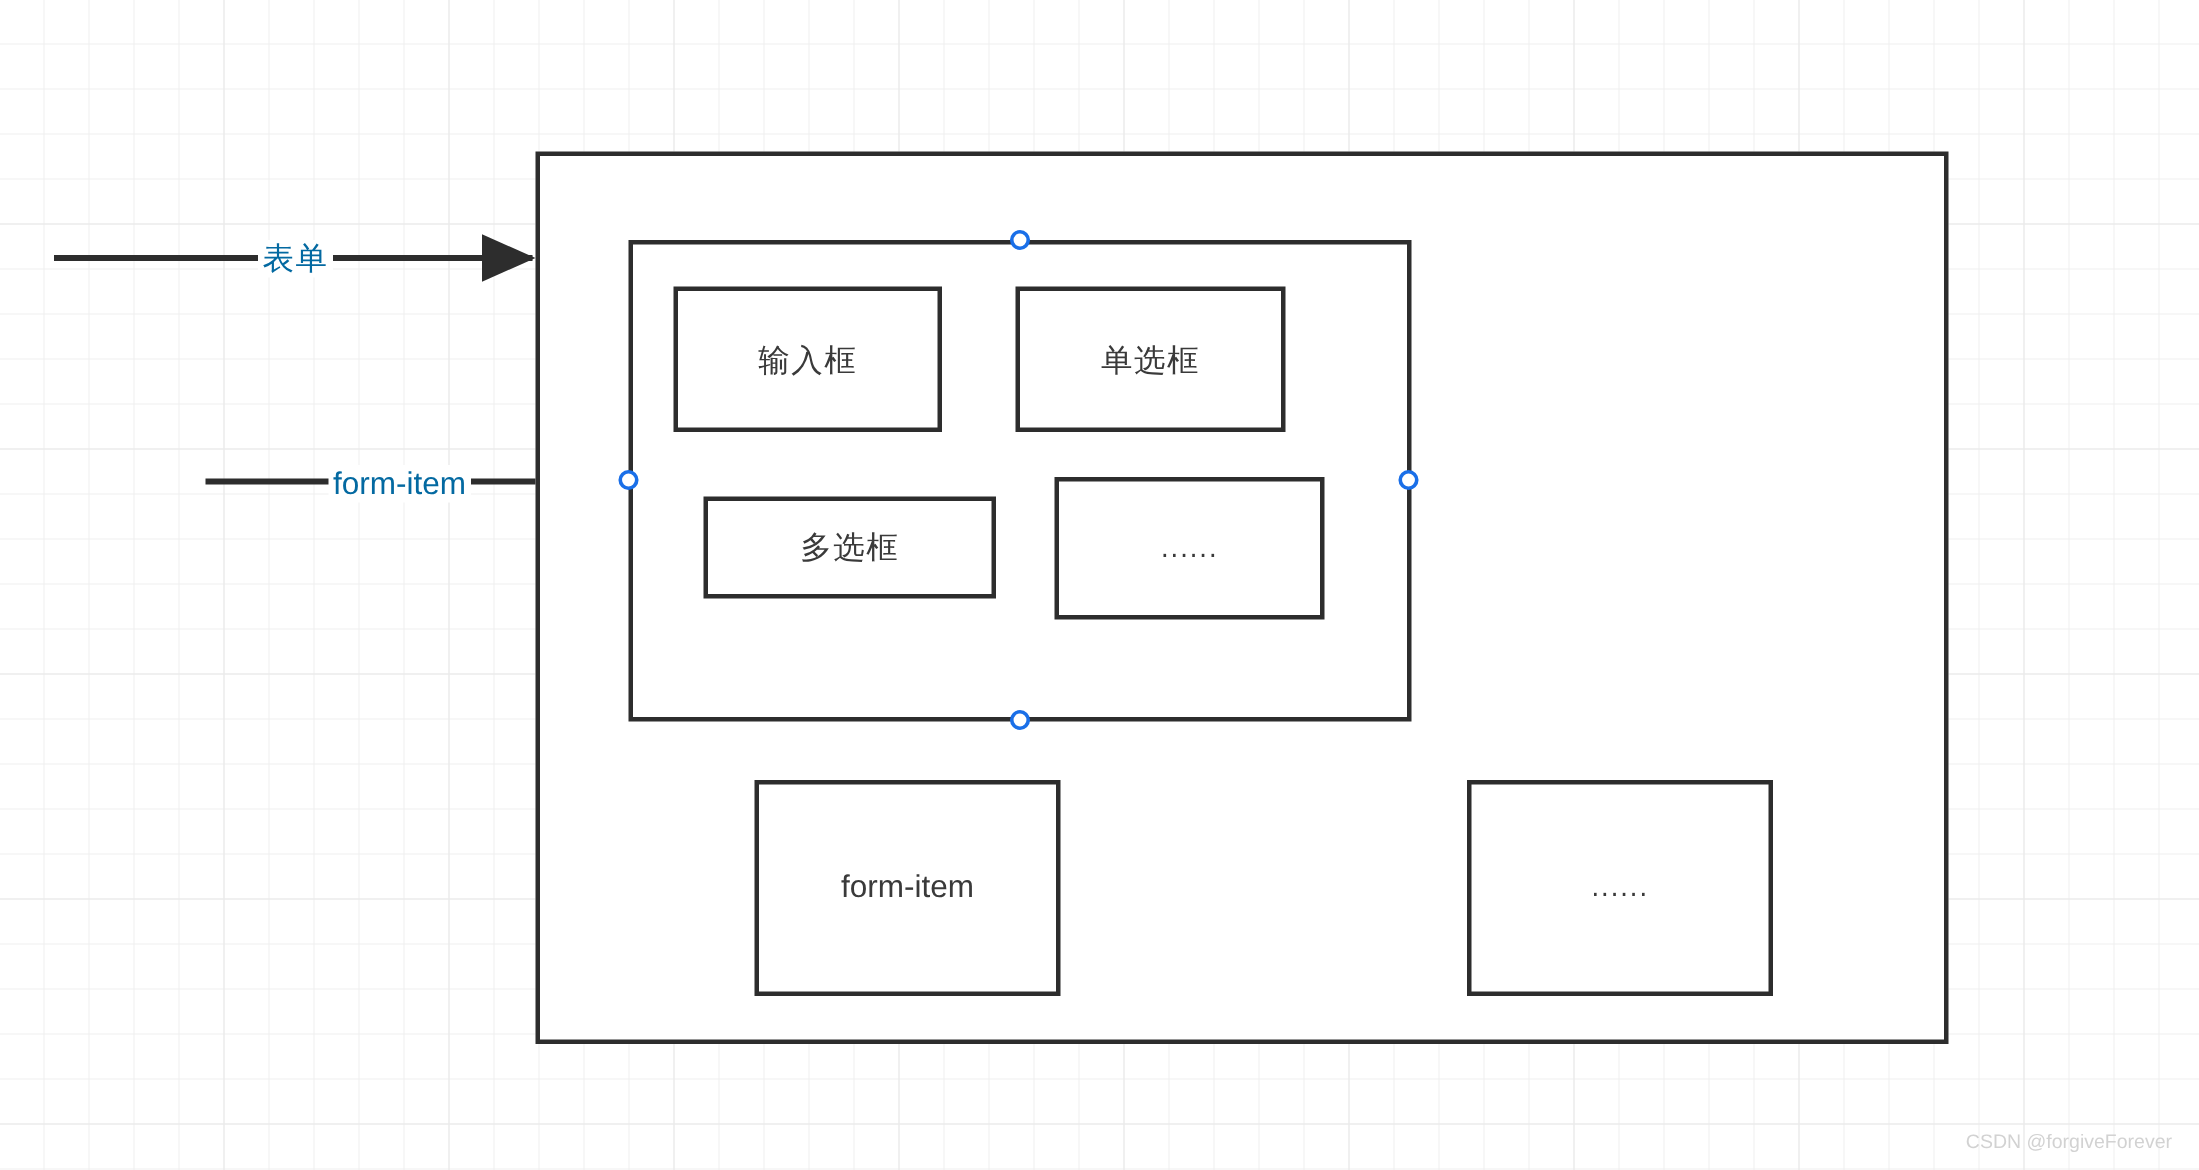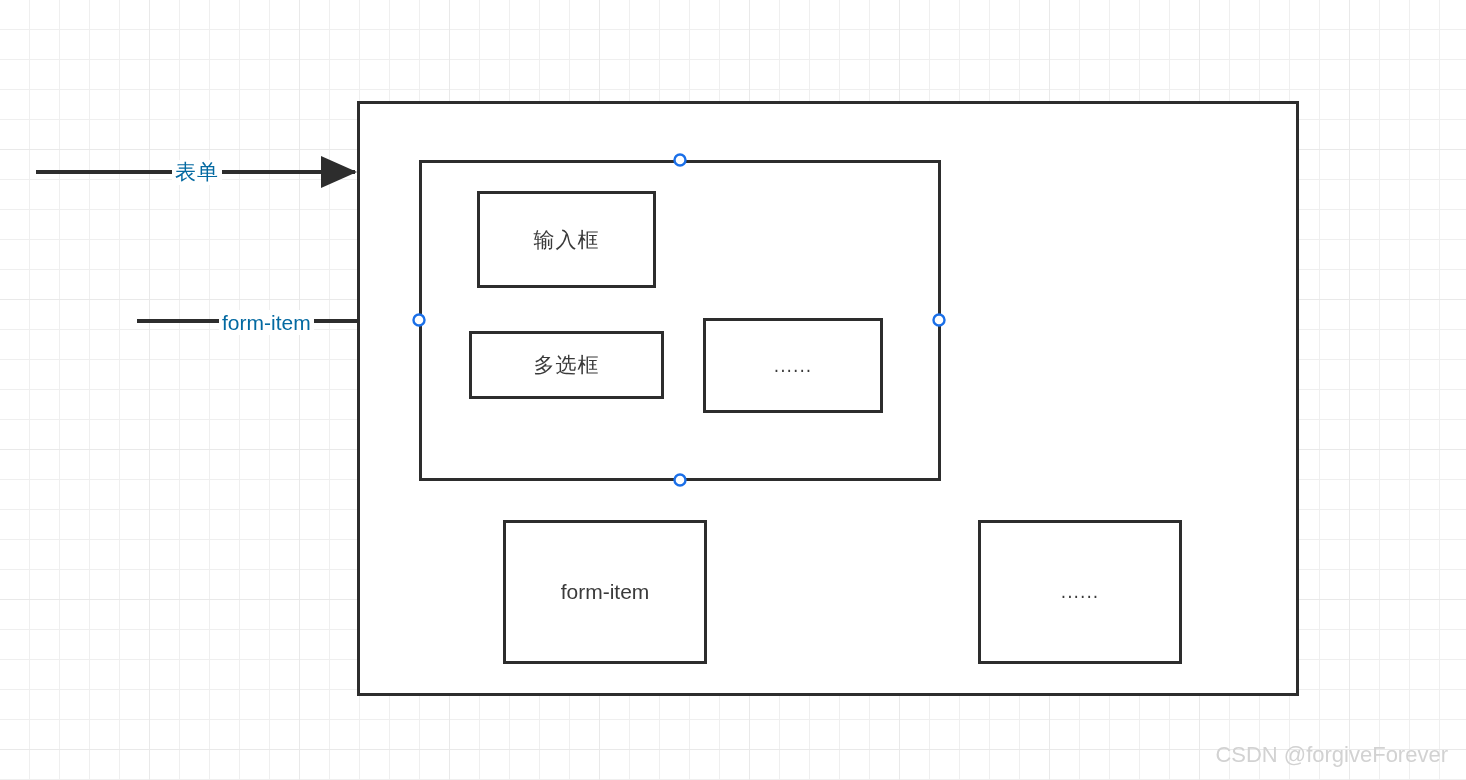--- a/index.html
+++ b/index.html
@@ -54,21 +54,21 @@
     height: 595px;
     display: block;
   }
   .formitem-container {
     left: 419px;
     top: 160px;
     width: 522px;
     height: 321px;
     display: block;
   }
-  .box-input   { left: 449px; top: 191px;  width: 179px; height: 97px; margin-left: 28px; }
+  .box-input   { left: 449px; top: 191px;  width: 179px; height: 97px; }
   .box-radio   { left: 677px; top: 191px;  width: 180px; height: 97px; }
   .box-check   { left: 469px; top: 331px;  width: 195px; height: 68px; }
   .box-dots1   { left: 703px; top: 318px;  width: 180px; height: 95px; }
   .box-formitem{ left: 503px; top: 520px;  width: 204px; height: 144px; }
   .box-dots2   { left: 978px; top: 520px;  width: 204px; height: 144px; }
 
   .cn-label {
     font-size: 21px;
     letter-spacing: 1px;
     font-family: "DejaVu Sans", "Liberation Sans", sans-serif;
@@ -102,21 +102,21 @@
   .label-formitem {
     left: 219px;
     top: 310px;
     font-family: "Liberation Sans", "DejaVu Sans", sans-serif;
   }
 
   .watermark {
     position: absolute;
     right: 18px;
     bottom: 12px;
-    font-size: 22px;
+    font-size: 13px;
     color: #d2d2d2;
     font-family: "Liberation Sans", "DejaVu Sans", sans-serif;
     white-space: nowrap;
   }
 </style>
 </head>
 <body>
 
 <div id="canvas">
 
@@ -139,20 +139,23 @@
   </svg>
 
   <div class="node-box outer-container"></div>
 
   <div class="node-box formitem-container"></div>
 
   <div class="node-box box-input">
     <span class="cn-label">输入框</span>
   </div>
 
+  <div class="node-box box-radio">
+    <span class="cn-label">单选框</span>
+  </div>
 
   <div class="node-box box-check">
     <span class="cn-label">多选框</span>
   </div>
 
   <div class="node-box box-dots1">
     <span class="dots-label">......</span>
   </div>
 
   <div class="node-box box-formitem">

